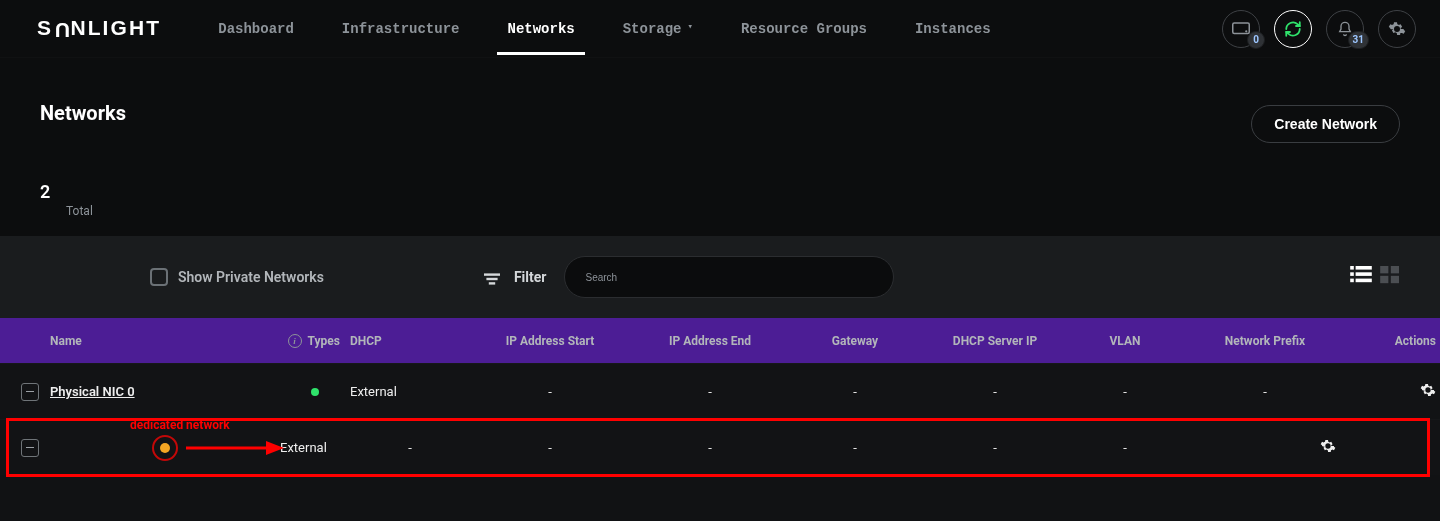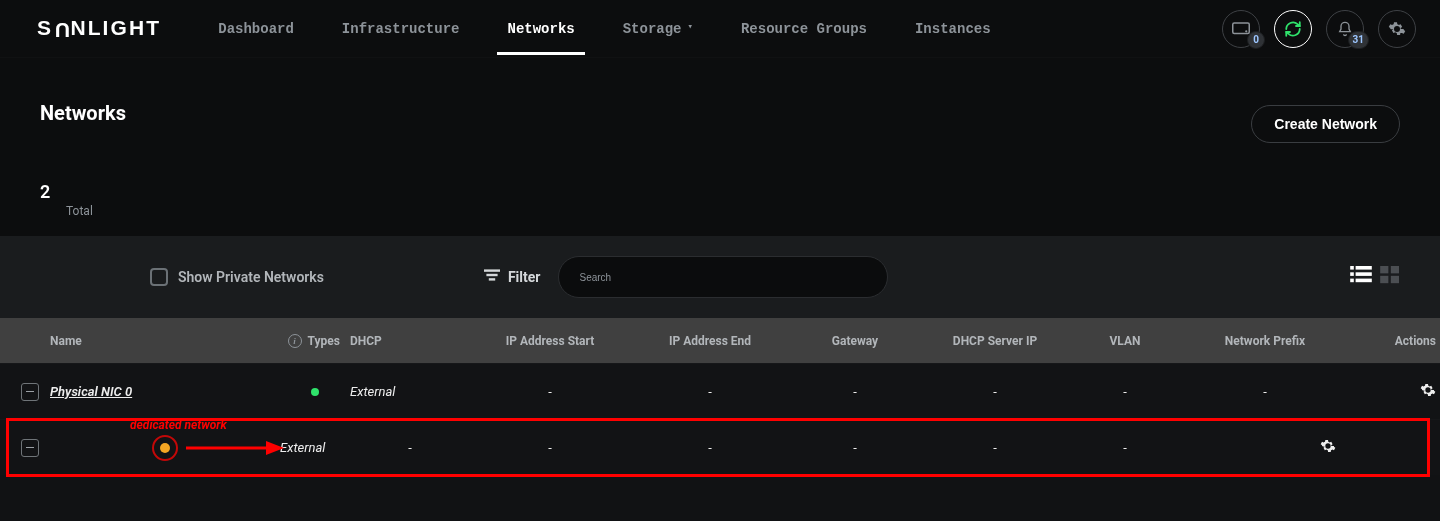--- a/index.html
+++ b/index.html
@@ -39,36 +39,36 @@
   .createbtn{border:1px solid var(--border);border-radius:22px;padding:10px 22px;color:#fff;font-weight:600;font-size:14px;background:transparent;cursor:pointer;margin-top:23px;}
   
   .statsbar{padding:14px 40px 18px 40px;background:var(--bg3);}
   .statnum{font-size:18px;font-weight:600;color:#fff;}
   .statlbl{font-size:12px;color:var(--muted);margin-top:2px;margin-left:26px;}
   
   .toolbar{display:flex;align-items:center;padding:20px 40px 20px 0;background:var(--bg2);}
   .toolbar .left-pad{width:150px;}
   .chk-wrap{display:flex;align-items:center;gap:10px;color:var(--muted2);font-size:14px;cursor:pointer;font-weight:600;}
   .chk{width:18px;height:18px;border:2px solid #6b7176;border-radius:4px;display:inline-block;}
-  .filter{display:flex;align-items:flex-start;gap:8px;color:#d4d7da;font-weight:700;font-size:14px;margin-left:160px;cursor:pointer;}
+  .filter{display:flex;align-items:flex-end;gap:14px;color:#d4d7da;font-weight:700;font-size:14px;margin-left:160px;cursor:pointer;}
   .searchwrap{margin-left:18px;}
   .search{background:#0b0c0d;border:1px solid #2b2d30;border-radius:22px;height:42px;width:330px;padding:0 20px;color:var(--text);font-size:10px;outline:none;}
   .search::placeholder{color:var(--muted);}
   .viewtoggles{margin-left:auto;display:flex;gap:8px;color:var(--muted);}
   .viewtoggles .vt{cursor:pointer;color:var(--muted);}
   .viewtoggles .vt.active{color:#fff;}
   
   .table{width:100%;}
   .thead,.trow{display:grid;grid-template-columns:40px 230px 70px 120px 160px 160px 130px 150px 110px 170px 100px;align-items:center;}
-  .thead{background:#404040;color:var(--muted2);font-size:12px;font-weight:700;height:45px;padding:0 0 0 10px;}
+  .thead{background:#4c1d95;color:var(--muted2);font-size:12px;font-weight:700;height:45px;padding:0 0 0 10px;}
   .thead .th{display:flex;align-items:center;gap:6px;white-space:nowrap;}
   .thead .th.center{justify-content:center;}
   .thead .th.right{justify-content:flex-end;padding-right:14px;}
   .thead .info{width:14px;height:14px;border:1px solid var(--muted);border-radius:50%;display:inline-flex;align-items:center;justify-content:center;font-size:9px;color:var(--muted);font-style:italic;font-family:serif;}
-  .trow{height:56px;padding:0 8px 0 10px;background:var(--bg4);border-top:1px solid rgba(255,255,255,0.02);font-style:italic;}
+  .trow{height:56px;padding:0 8px 0 10px;background:var(--bg4);border-top:1px solid rgba(255,255,255,0.02);}
   .trow .cell{font-size:13px;color:#eee;}
   .trow .cell.center{text-align:center;}
   .trow .cell.right{display:flex;justify-content:flex-end;padding-right:14px;}
   .trow .name{text-decoration:underline;font-weight:600;cursor:pointer;}
   .minus-box{width:18px;height:18px;border:1.5px solid #6f7478;border-radius:3px;display:inline-flex;align-items:center;justify-content:center;color:#9ba0a5;font-weight:700;cursor:pointer;}
   .minus-box::before{content:"";width:8px;height:1.5px;background:#9ba0a5;}
   .chkcell{display:flex;align-items:center;justify-content:center;}
   .dot{width:8px;height:8px;border-radius:50%;display:inline-block;}
   .dot.green{background:#2fe26b;}
   .dot-orange-wrap{display:inline-flex;align-items:center;justify-content:center;width:26px;height:26px;border:2px solid #c30808;border-radius:50%;}

